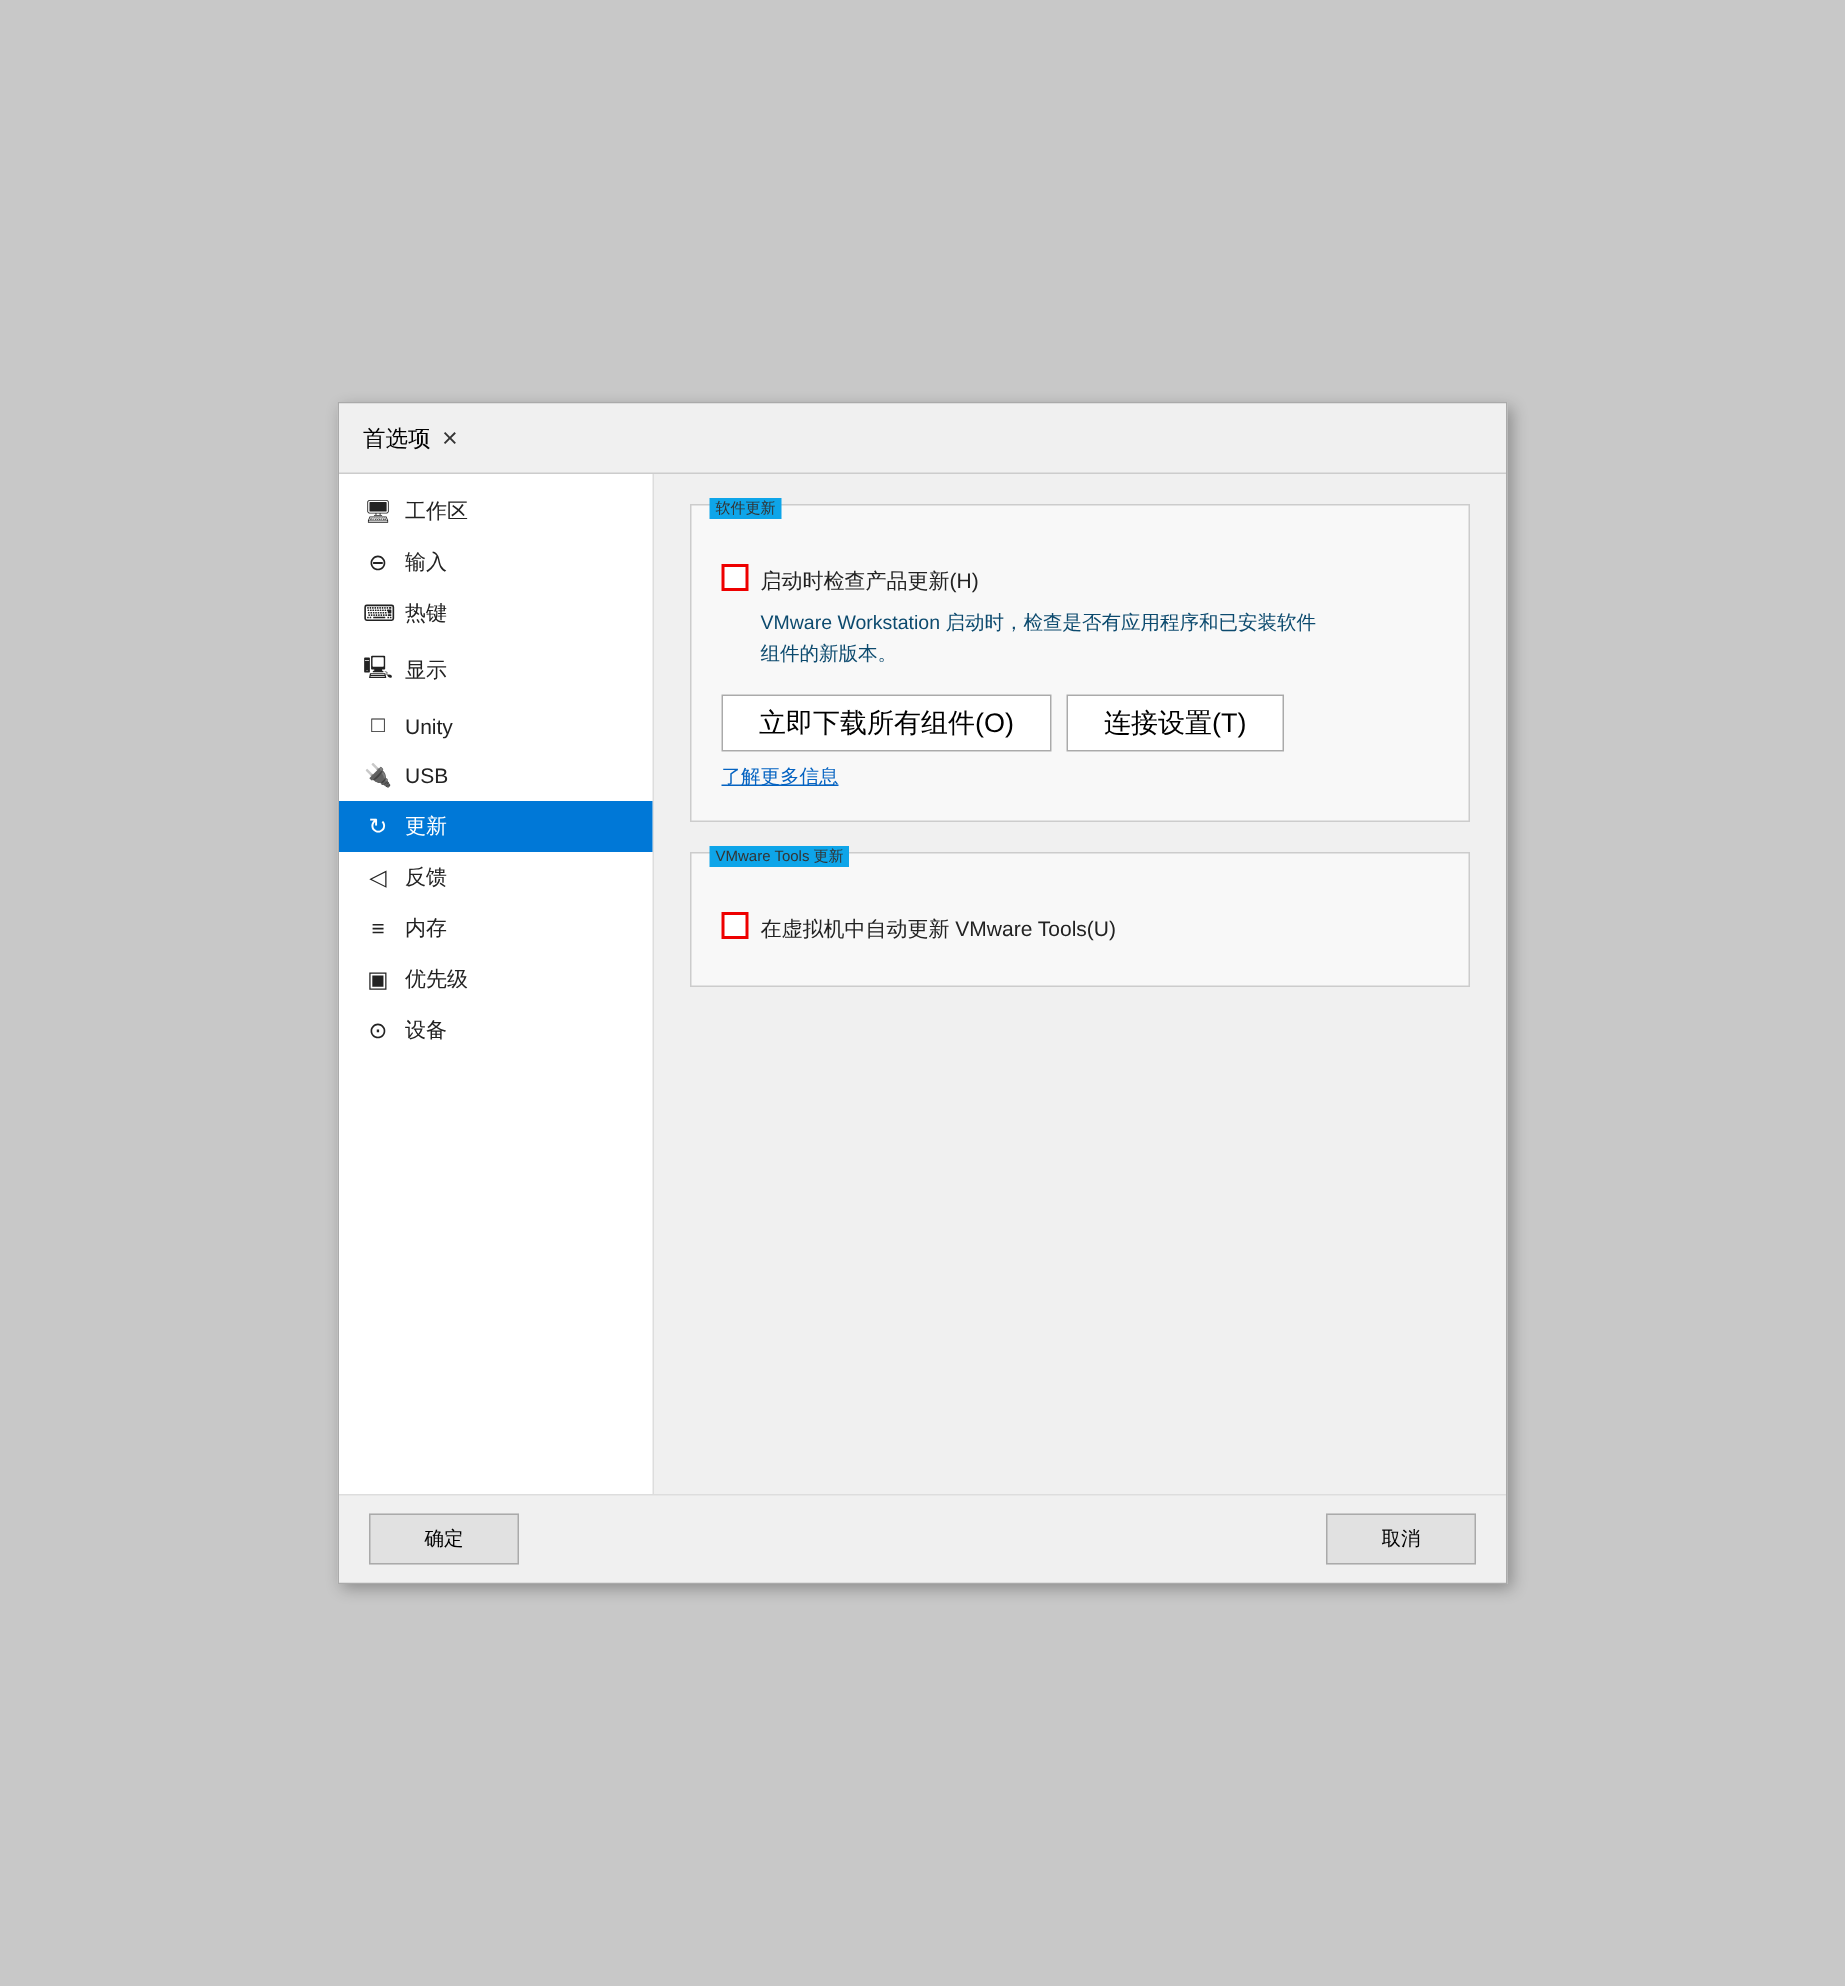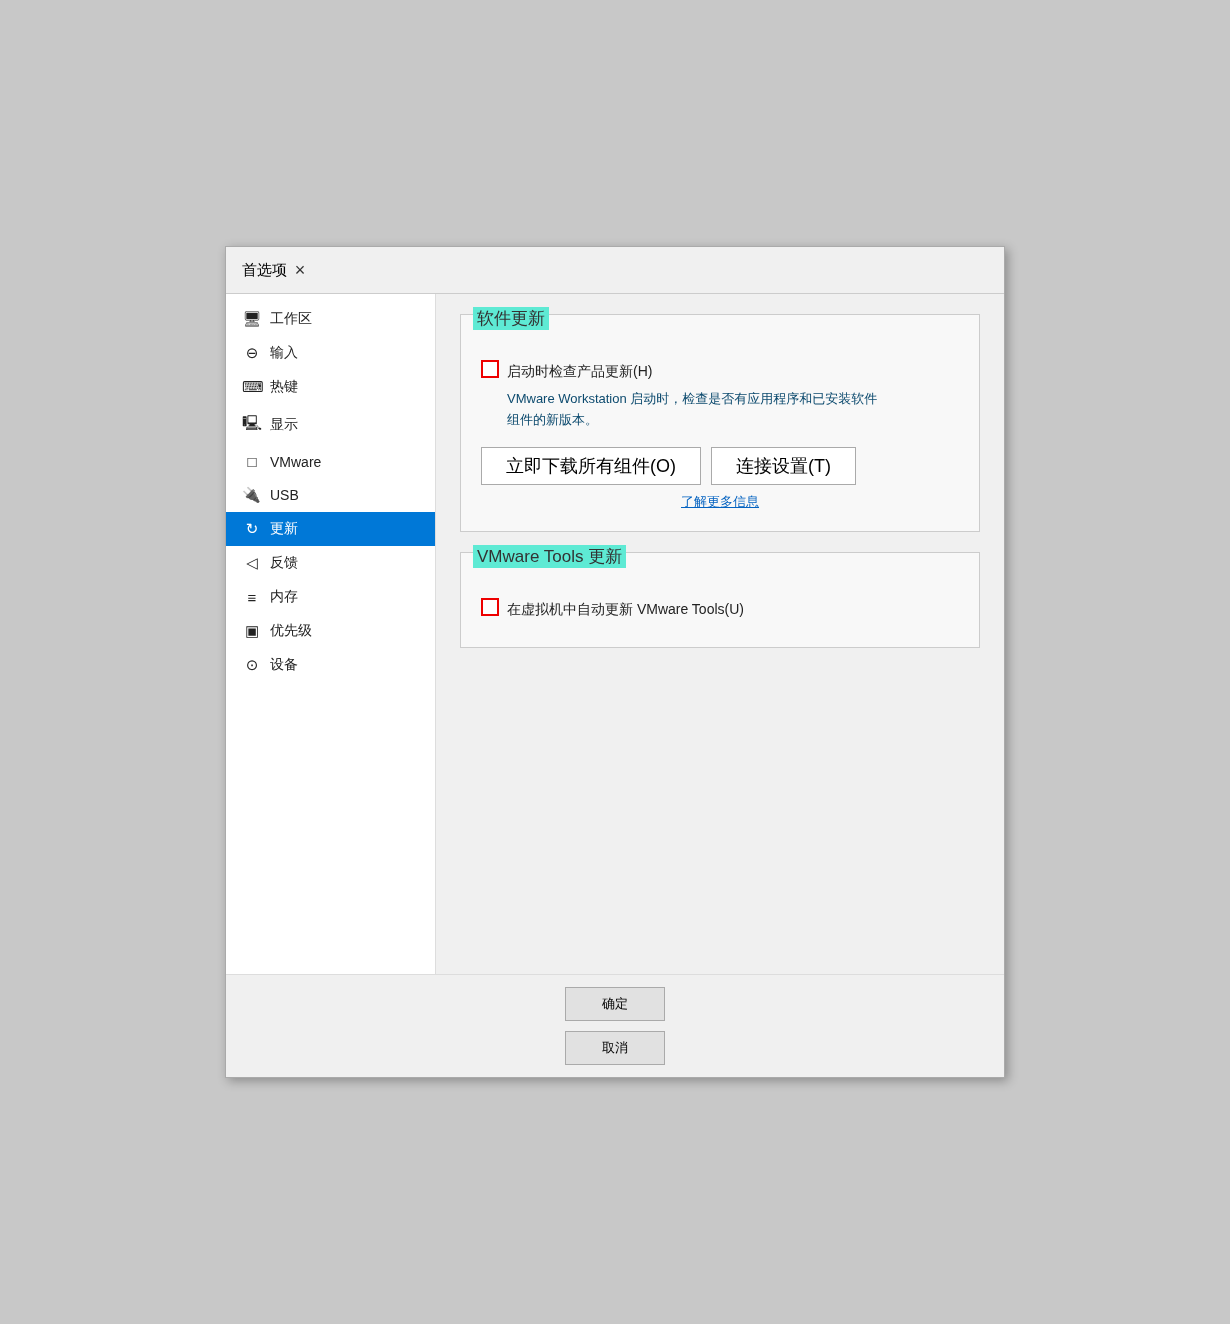--- a/index.html
+++ b/index.html
@@ -94,24 +94,24 @@
     }
 
     .section-group {
       border: 1px solid #ccc;
       background: #f8f8f8;
       padding: 16px 20px 20px 20px;
       margin-bottom: 20px;
     }
 
     .section-title {
-      font-size: 17px;
+      font-size: 10px;
       color: #333;
       margin-bottom: 14px;
-      background: #5eead4;
+      background: #0ea5e9;
       position: relative;
       top: -24px;
       left: -8px;
       display: inline-block;
       padding: 0 4px;
     }
 
     .section-group-inner {
       margin-top: -10px;
     }
@@ -164,36 +164,35 @@
       background: white;
       border: 1px solid #aaa;
       padding: 6px 24px;
       font-size: 18px;
       cursor: pointer;
       font-family: "Microsoft YaHei", "SimHei", sans-serif;
     }
 
     .link-text {
       display: block;
-      text-align: center;
+      text-align: left;
       color: #0563c1;
       font-size: 13px;
       cursor: pointer;
       margin-top: 8px;
     }
 
     .dialog-footer {
       background: #f0f0f0;
       border-top: 1px solid #ddd;
       padding: 12px 20px;
       display: flex;
       align-items: center;
       justify-content: space-between;
       gap: 10px;
-      flex-direction: column;
     }
 
     .footer-btn {
       background: #e1e1e1;
       border: 1px solid #aaa;
       padding: 7px 36px;
       font-size: 13px;
       cursor: pointer;
       font-family: "Microsoft YaHei", "SimHei", sans-serif;
     }
@@ -222,21 +221,21 @@
       <div class="sidebar-item">
         <span class="sidebar-icon">⌨</span>
         <span>热键</span>
       </div>
       <div class="sidebar-item">
         <span class="sidebar-icon">🖳</span>
         <span>显示</span>
       </div>
       <div class="sidebar-item">
         <span class="sidebar-icon">□</span>
-        <span>VMware</span>
+        <span>Unity</span>
       </div>
       <div class="sidebar-item">
         <span class="sidebar-icon">🔌</span>
         <span>USB</span>
       </div>
       <div class="sidebar-item active">
         <span class="sidebar-icon">↻</span>
         <span>更新</span>
       </div>
       <div class="sidebar-item">

